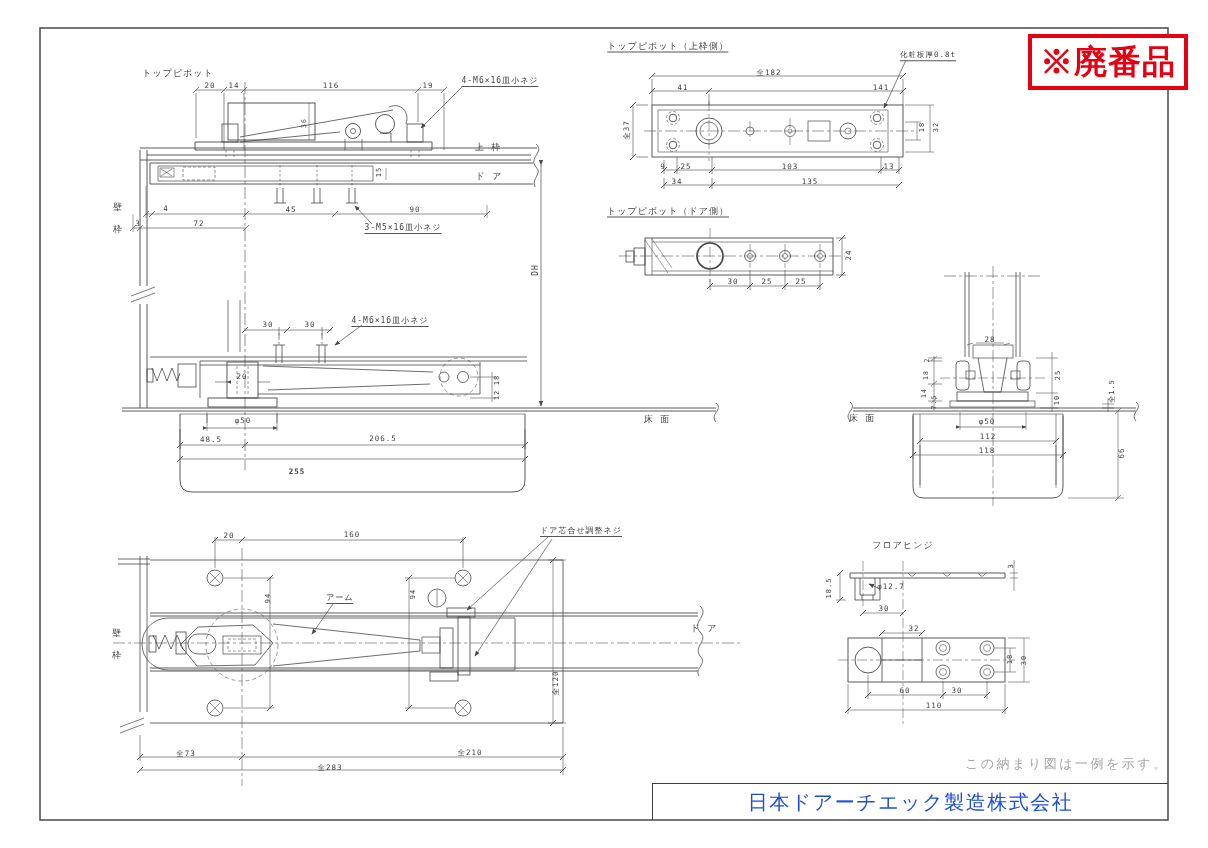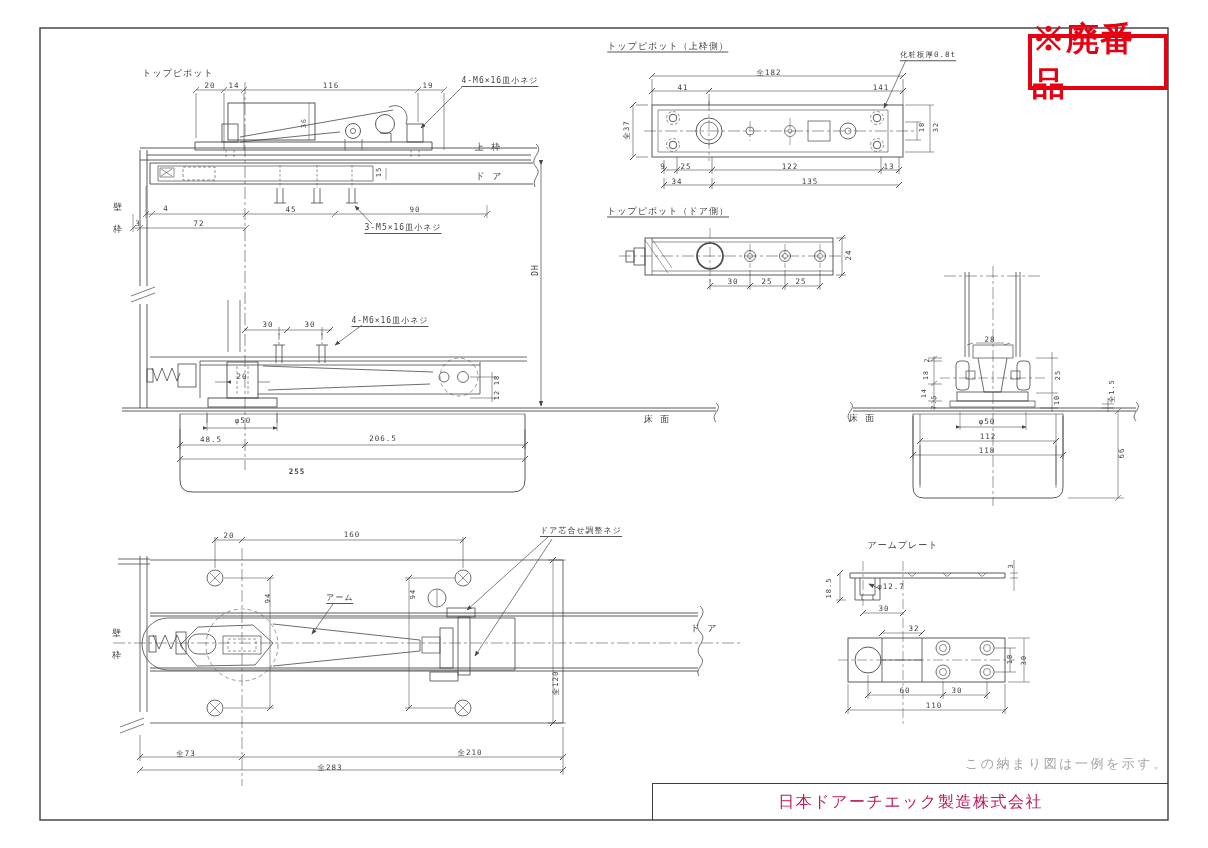--- a/index.html
+++ b/index.html
@@ -8,38 +8,38 @@
     overflow:hidden;font-family:"Liberation Sans",sans-serif;
   }
   #linework{position:absolute;left:0;top:0;}
   .lbl{
     position:absolute;font-family:"DejaVu Sans Mono",monospace;
     font-size:7.5px;color:#3f3f3f;letter-spacing:1px;white-space:nowrap;
     line-height:1;
   }
   .ul{border-bottom:1px solid #555;padding-bottom:1px;}
   #stamp{
-    position:absolute;left:1028px;top:34px;width:140px;height:56px;
+    position:absolute;left:1028px;top:34px;width:160px;height:56px;
     border:4px solid #e60012;display:flex;align-items:center;justify-content:center;
     font-weight:bold;font-size:33px;color:#e60012;letter-spacing:1px;
     background:#fff;box-sizing:border-box;
   }
   #note{
     position:absolute;left:965px;top:755px;font-size:13px;color:#a3a3a3;
     letter-spacing:2.5px;white-space:nowrap;
   }
   #title-block{position:absolute;left:652px;top:783px;width:516px;height:37px;
     border-top:1.3px solid #3c3c3c;border-left:1.3px solid #3c3c3c;box-sizing:border-box;display:flex;}
   #tb-left{width:253px;height:100%;position:relative;box-sizing:border-box;
     border-right:1.3px solid #3c3c3c;}
   #tb-name{position:absolute;left:2px;top:1px;font-size:7px;color:#4a4a4a;letter-spacing:1px;}
   #tb-title{position:absolute;left:8px;top:12px;font-size:15px;color:#333;
     letter-spacing:0.5px;white-space:nowrap;}
   #tb-right{flex:1;display:flex;align-items:center;justify-content:center;
-    font-size:16px;color:#be185d;letter-spacing:1.5px;white-space:nowrap;}
+    font-size:20px;color:#1d4ed8;letter-spacing:1.5px;white-space:nowrap;}
 </style>
 </head>
 <body>
 
 <div id="sheet">
 
   <svg id="linework" width="1208" height="848" viewBox="0 0 1208 848">
     <defs>
       <marker id="ah" markerWidth="8" markerHeight="8" refX="7" refY="4" orient="auto">
         <path d="M0,1 L8,4 L0,7 Z" fill="#474747"></path>
@@ -362,21 +362,21 @@
       <span class="lbl ul" style="left: 668px; top: 47px; font-size: 9px; transform: translate(-50%, -50%);">トップピボット（上枠側）</span>
       <span class="lbl ul" style="left: 928px; top: 56px; font-size: 7.5px; transform: translate(-50%, -50%);">化粧板厚0.8t</span>
       <span class="lbl" style="left: 769px; top: 73px; transform: translate(-50%, -50%);">全182</span>
       <span class="lbl" style="left: 683px; top: 88px; transform: translate(-50%, -50%);">41</span>
       <span class="lbl" style="left: 845px; top: 88px; transform: translate(-50%, -50%); margin-left: 36px;">141</span>
       <span class="lbl" style="left: 627px; top: 130px; transform: translate(-50%, -50%) rotate(-90deg);">全37</span>
       <span class="lbl" style="left: 922px; top: 127px; font-size: 7px; transform: translate(-50%, -50%) rotate(-90deg);">18</span>
       <span class="lbl" style="left: 936px; top: 127px; font-size: 7px; transform: translate(-50%, -50%) rotate(-90deg);">32</span>
       <span class="lbl" style="left: 663px; top: 167px; transform: translate(-50%, -50%);">9</span>
       <span class="lbl" style="left: 686px; top: 167px; transform: translate(-50%, -50%);">25</span>
-      <span class="lbl" style="left: 790px; top: 167px; transform: translate(-50%, -50%);">122</span>
+      <span class="lbl" style="left: 790px; top: 167px; transform: translate(-50%, -50%);">103</span>
       <span class="lbl" style="left: 889px; top: 167px; transform: translate(-50%, -50%);">13</span>
       <span class="lbl" style="left: 677px; top: 182px; transform: translate(-50%, -50%);">34</span>
       <span class="lbl" style="left: 810px; top: 182px; transform: translate(-50%, -50%);">135</span>
       <span class="lbl ul" style="left: 668px; top: 212px; font-size: 9px; transform: translate(-50%, -50%);">トップピボット（ドア側）</span>
       <span class="lbl" style="left: 733px; top: 282px; transform: translate(-50%, -50%);">30</span>
       <span class="lbl" style="left: 767px; top: 282px; transform: translate(-50%, -50%);">25</span>
       <span class="lbl" style="left: 801px; top: 282px; transform: translate(-50%, -50%);">25</span>
       <span class="lbl" style="left: 849px; top: 255px; transform: translate(-50%, -50%) rotate(-90deg);">24</span>
       <span class="lbl" style="left: 268px; top: 325px; transform: translate(-50%, -50%);">30</span>
       <span class="lbl" style="left: 310px; top: 325px; transform: translate(-50%, -50%);">30</span>
@@ -408,21 +408,21 @@
       <span class="lbl ul" style="left: 340px; top: 599px; font-size: 8px; transform: translate(-50%, -50%);">アーム</span>
       <span class="lbl" style="left: 268px; top: 598px; font-size: 7px; transform: translate(-50%, -50%) rotate(-90deg);">94</span>
       <span class="lbl" style="left: 413px; top: 594px; font-size: 7px; transform: translate(-50%, -50%) rotate(-90deg);">94</span>
       <span class="lbl" style="left: 117px; top: 633px; font-size: 9px; transform: translate(-50%, -50%);">壁</span>
       <span class="lbl" style="left: 117px; top: 655px; font-size: 9px; transform: translate(-50%, -50%);">枠</span>
       <span class="lbl" style="left: 704px; top: 628px; font-size: 9px; transform: translate(-50%, -50%);">ド ア</span>
       <span class="lbl" style="left: 556px; top: 683px; transform: translate(-50%, -50%) rotate(-90deg);">全120</span>
       <span class="lbl" style="left: 186px; top: 754px; transform: translate(-50%, -50%);">全73</span>
       <span class="lbl" style="left: 470px; top: 753px; transform: translate(-50%, -50%);">全210</span>
       <span class="lbl" style="left: 330px; top: 768px; transform: translate(-50%, -50%);">全283</span>
-      <span class="lbl" style="left: 903px; top: 545px; font-size: 9px; transform: translate(-50%, -50%);">アームプレート</span>
+      <span class="lbl" style="left: 903px; top: 545px; font-size: 9px; transform: translate(-50%, -50%);">フロアヒンジ</span>
       <span class="lbl" style="left: 829px; top: 588px; font-size: 7px; transform: translate(-50%, -50%) rotate(-90deg);">18.5</span>
       <span class="lbl" style="left: 1011px; top: 566px; font-size: 7px; transform: translate(-50%, -50%) rotate(-90deg);">3</span>
       <span class="lbl" style="left: 891px; top: 587px; transform: translate(-50%, -50%);">φ12.7</span>
       <span class="lbl" style="left: 884px; top: 609px; transform: translate(-50%, -50%);">30</span>
       <span class="lbl" style="left: 914px; top: 629px; transform: translate(-50%, -50%);">32</span>
       <span class="lbl" style="left: 1010px; top: 659px; font-size: 7px; transform: translate(-50%, -50%) rotate(-90deg);">18</span>
       <span class="lbl" style="left: 1024px; top: 660px; font-size: 7px; transform: translate(-50%, -50%) rotate(-90deg);">30</span>
       <span class="lbl" style="left: 905px; top: 691px; transform: translate(-50%, -50%);">60</span>
       <span class="lbl" style="left: 957px; top: 691px; transform: translate(-50%, -50%);">30</span>
       <span class="lbl" style="left: 934px; top: 706px; transform: translate(-50%, -50%);">110</span>

